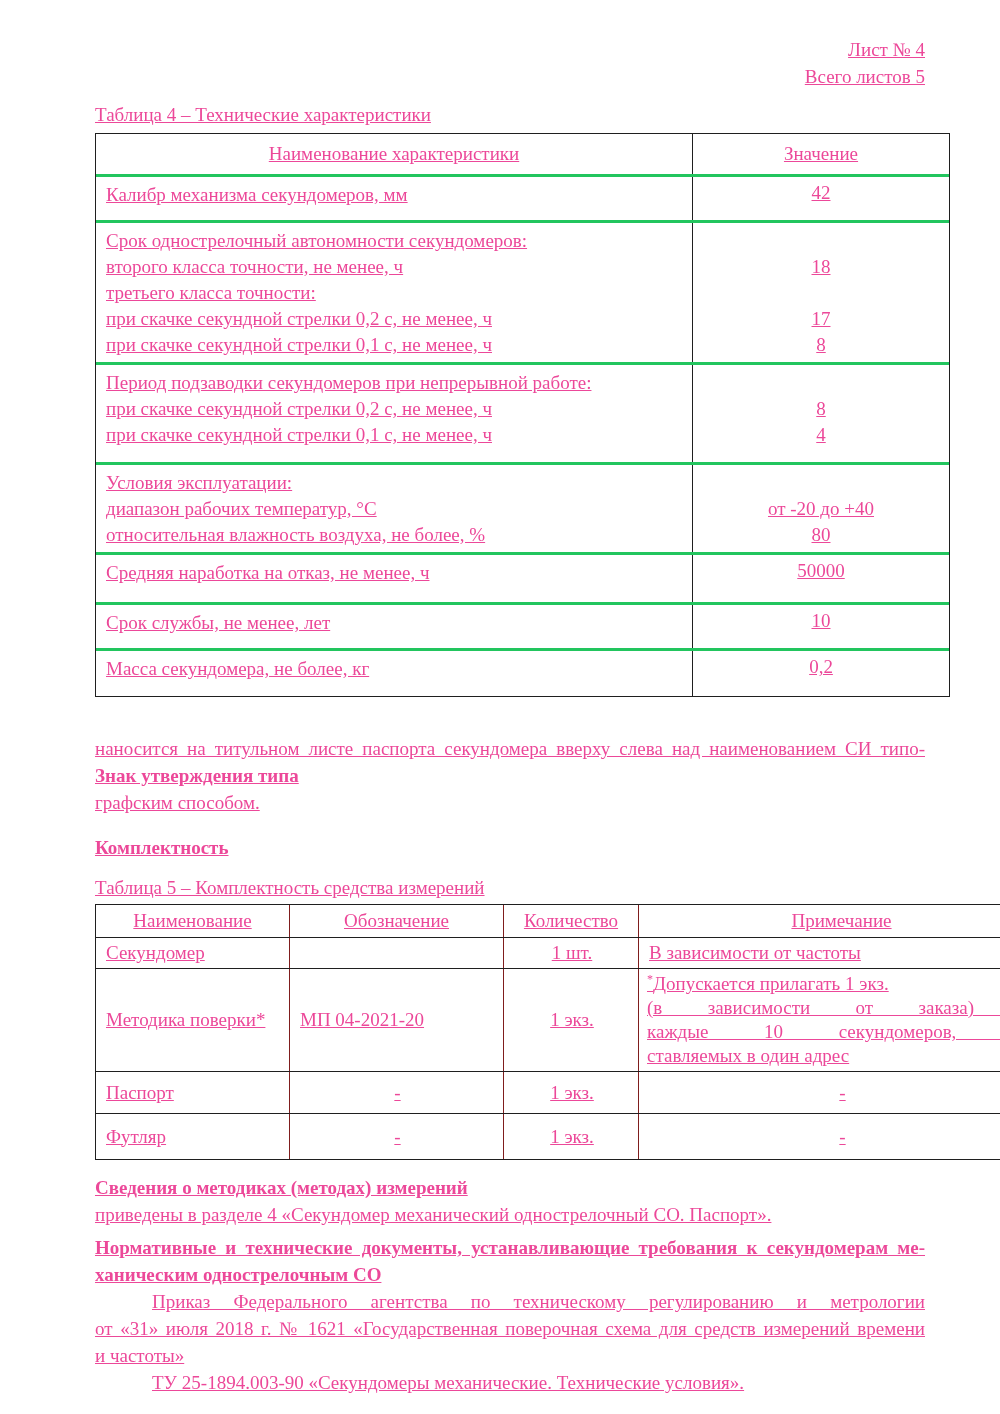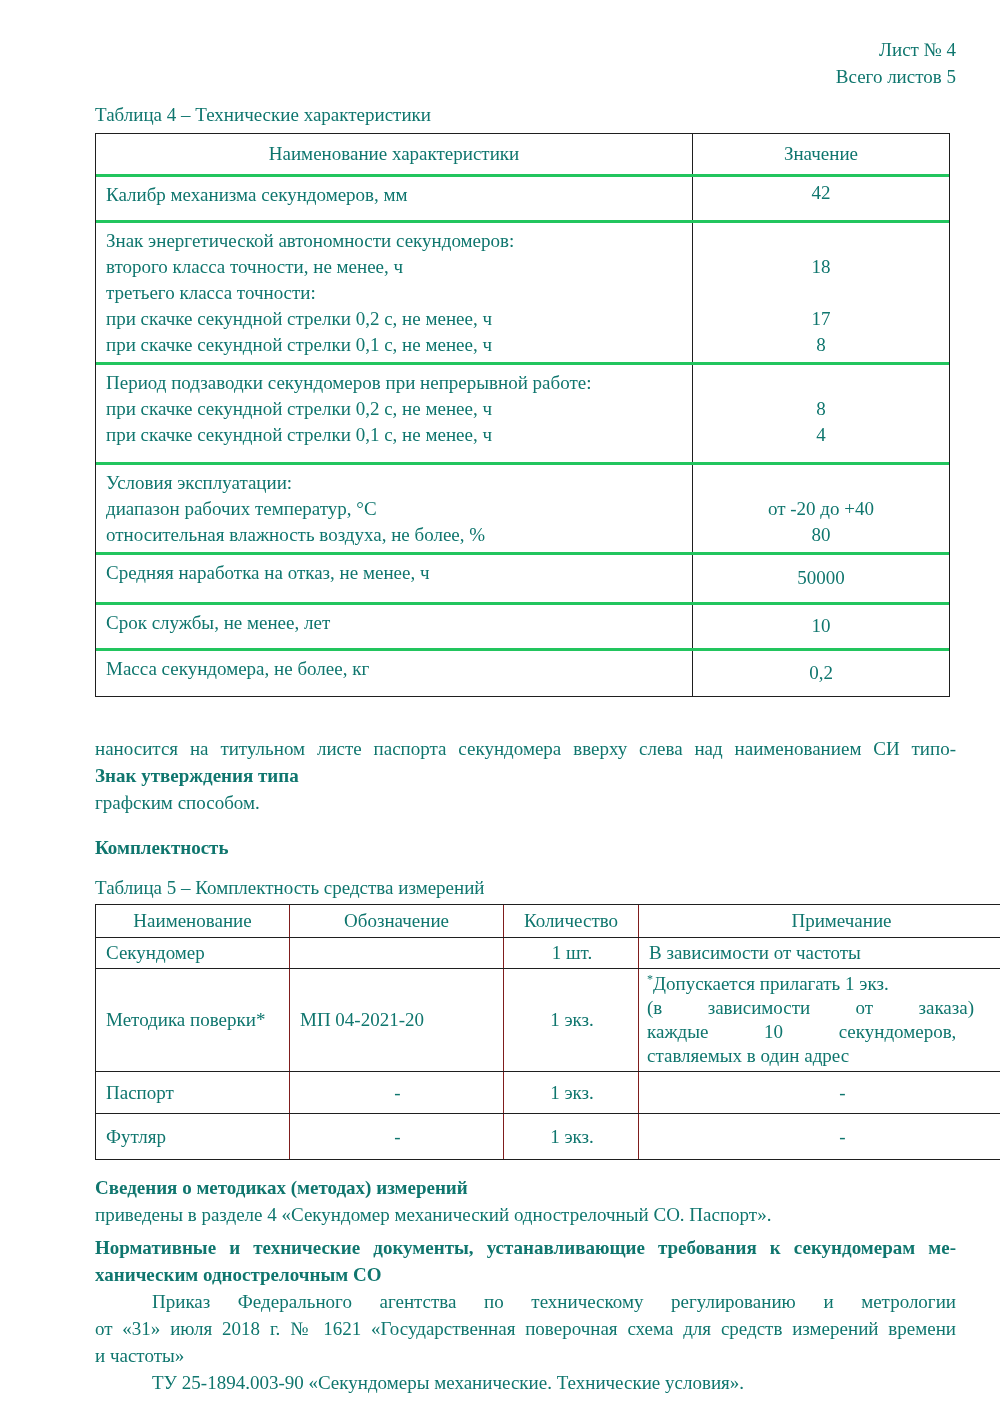--- a/index.html
+++ b/index.html
@@ -1,44 +1,45 @@
 <!DOCTYPE html>
 <html><head>
 <meta charset="utf-8">
 <style>
   * { box-sizing: border-box; }
   html,body { margin:0; padding:0; background:#ffffff; }
   .page {
     position: relative;
     width: 1000px; height: 1414px;
     background: #ffffff;
-    color: #0f766e;
+    color: #ec4899;
     font-family: "Liberation Serif", "DejaVu Serif", serif;
     font-size: 19px;
-    padding: 36px 44px 0 95px;
+    padding: 36px 75px 0 95px;
     overflow: hidden;
+    text-decoration: underline;
   }
   .doc-header { text-align: right; line-height: 27px; }
 
   .caption4 { margin-top: 12px; line-height: 26px; }
   .caption5 { margin-top: 14px; line-height: 26px; }
 
   
   .t4 { margin-top: 5px; width: 855px; border: 1px solid #1f1f1f; }
   .t4row { display: grid; grid-template-columns: 596px auto; }
   .t4row + .t4row { border-top: 3px solid #22c55e; }
   .t4 .c1 { padding: 5px 8px 4px 10px; }
   .t4 .c2 { border-left: 1px solid #1f1f1f; padding: 5px 4px 4px; }
   .t4 .line, .line { min-height: 26px; line-height: 26px; }
   .t4 .c2 .line { text-align: center; }
   .t4row.head .c1, .t4row.head .c2 {
     display: flex; align-items: center; justify-content: center; padding: 0;
   }
   .vtop { display: flex; justify-content: center; align-items: flex-start; }
-  .vbottom { display: flex; justify-content: center; align-items: center; padding-bottom: 6px !important; }
+  .vbottom { display: flex; justify-content: center; align-items: flex-start; padding-bottom: 6px !important; }
 
   
   .t5 { margin-top: 3px; width: 950px; border: 1px solid #1f1f1f; }
   .t5row { display: grid; grid-template-columns: 193px 214px 135px auto; }
   .t5row + .t5row { border-top: 1px solid #1f1f1f; }
   .t5 .cell { padding: 2px 8px 2px 10px; line-height: 26px; }
   .t5 .cell + .cell { border-left: 1px solid #7f1d1d; }
   .t5row.head .cell { text-align: center; padding: 3px 4px; }
   .center { text-align: center; }
   .vcenter { display: flex; align-items: center; }
@@ -80,21 +81,21 @@
       <div class="c1">
         <div class="line">Калибр механизма секундомеров, мм</div>
       </div>
       <div class="c2 vtop">
         <span>42</span>
       </div>
     </div>
 
     <div class="t4row" style="min-height:134px">
       <div class="c1">
-          <div class="line">Знак энергетической автономности секундомеров:</div>
+          <div class="line">Срок однострелочный автономности секундомеров:</div>
           <div class="line">второго класса точности, не менее, ч</div>
           <div class="line">третьего класса точности:</div>
           <div class="line">при скачке секундной стрелки 0,2 с, не менее, ч</div>
           <div class="line">при скачке секундной стрелки 0,1 с, не менее, ч</div>
         </div>
       <div class="c2">
           <div class="line"></div>
           <div class="line">18</div>
           <div class="line"></div>
           <div class="line">17</div>

